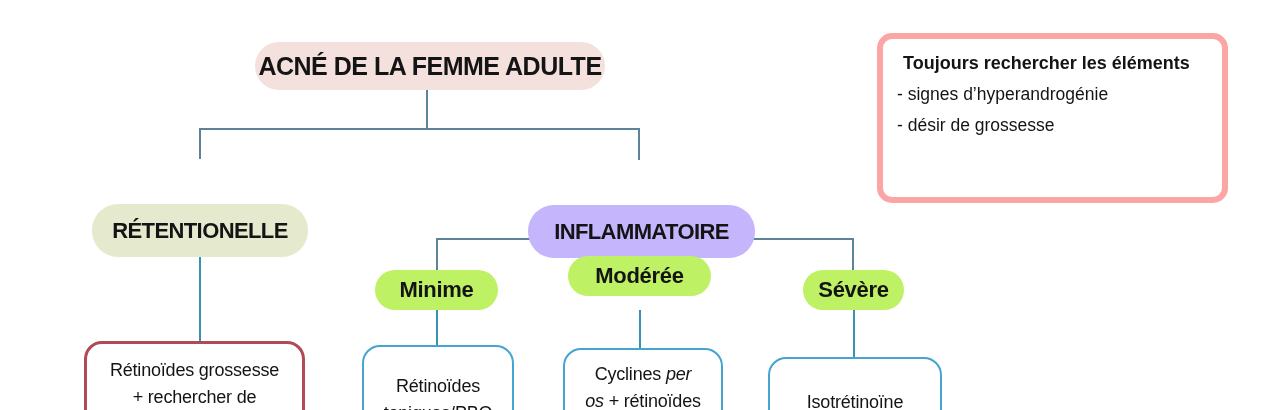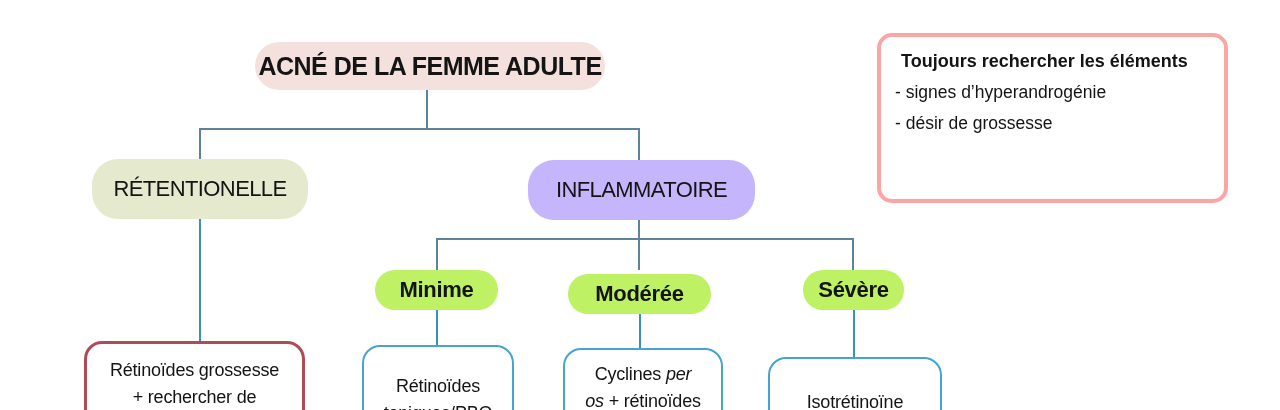--- a/index.html
+++ b/index.html
@@ -23,32 +23,32 @@
     display: flex; align-items: center; justify-content: center;
     text-align: center;
     box-sizing: border-box;
   }
   .title-node {
     left: 255px; top: 42px; width: 350px; height: 48px;
     background: #f4e1de; border-radius: 24px;
     font-size: 25px; font-weight: bold; letter-spacing: -0.5px;
   }
   .cat-node {
-    height: 60px; border-radius: 26px;
-    font-size: 22px; font-weight: normal; letter-spacing: -0.6px;
+    height: 53px; border-radius: 26px;
+    font-size: 22px; font-weight: bold; letter-spacing: -0.6px; margin-top: 45px;
   }
   .cat-retentionelle { left: 92px;  top: 159px; width: 216px; background: #e5eacf; }
   .cat-inflammatoire { left: 528px; top: 160px; width: 227px; background: #c4b5fd; }
 
   .pill {
     height: 40px; border-radius: 20px; background: #bef264;
     font-size: 22px; font-weight: bold; letter-spacing: -0.3px;
   }
   .pill-minime  { left: 375px; top: 270px; width: 123px; }
-  .pill-moderee { left: 568px; top: 274px; width: 143px; }
+  .pill-moderee { left: 568px; top: 256px; width: 143px; }
   .pill-severe  { left: 803px; top: 270px; width: 101px; }
 
   .tbox {
     position: absolute;
     background: #ffffff;
     box-sizing: border-box;
     border-radius: 18px;
     text-align: center;
     font-size: 18px; line-height: 27px; letter-spacing: -0.2px;
   }
@@ -58,21 +58,21 @@
   .tbox-blue { border: 2.5px solid #46a4d0; }
   .tbox-0 { left: 84px;  top: 341px; width: 221px; height: 120px; padding-top: 13px; }
   .tbox-1 { left: 362px; top: 345px; width: 152px; height: 116px; padding-top: 26px; }
   .tbox-2 { left: 563px; top: 348px; width: 160px; height: 113px; padding-top: 11px; }
   .tbox-3 { left: 768px; top: 357px; width: 174px; height: 104px; padding-top: 30px; }
 
   .note-box {
     position: absolute;
     left: 877px; top: 33px; width: 351px; height: 170px;
     box-sizing: border-box;
-    border: 4px solid #fca5a5; border-radius: 15px;
+    border: 6px solid #fca5a5; border-radius: 15px;
     background: #ffffff;
     padding: 9px 14px 0 14px;
     font-size: 17.5px; line-height: 31px;
   }
   .note-heading { font-weight: bold; font-size: 18px; }
   .note-heading-line1 { padding-left: 6px; }
   .note-item { font-weight: normal; }
 </style>
 </head>
 <body>

